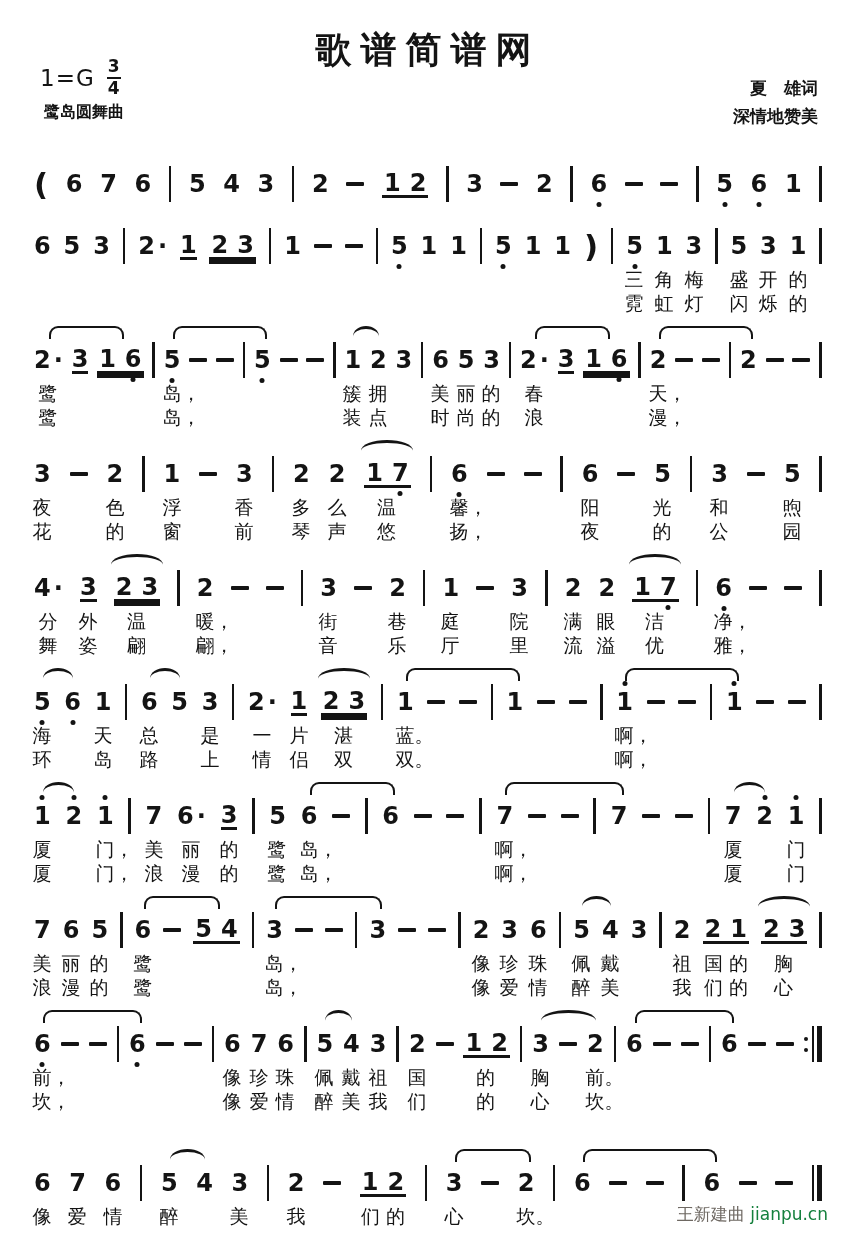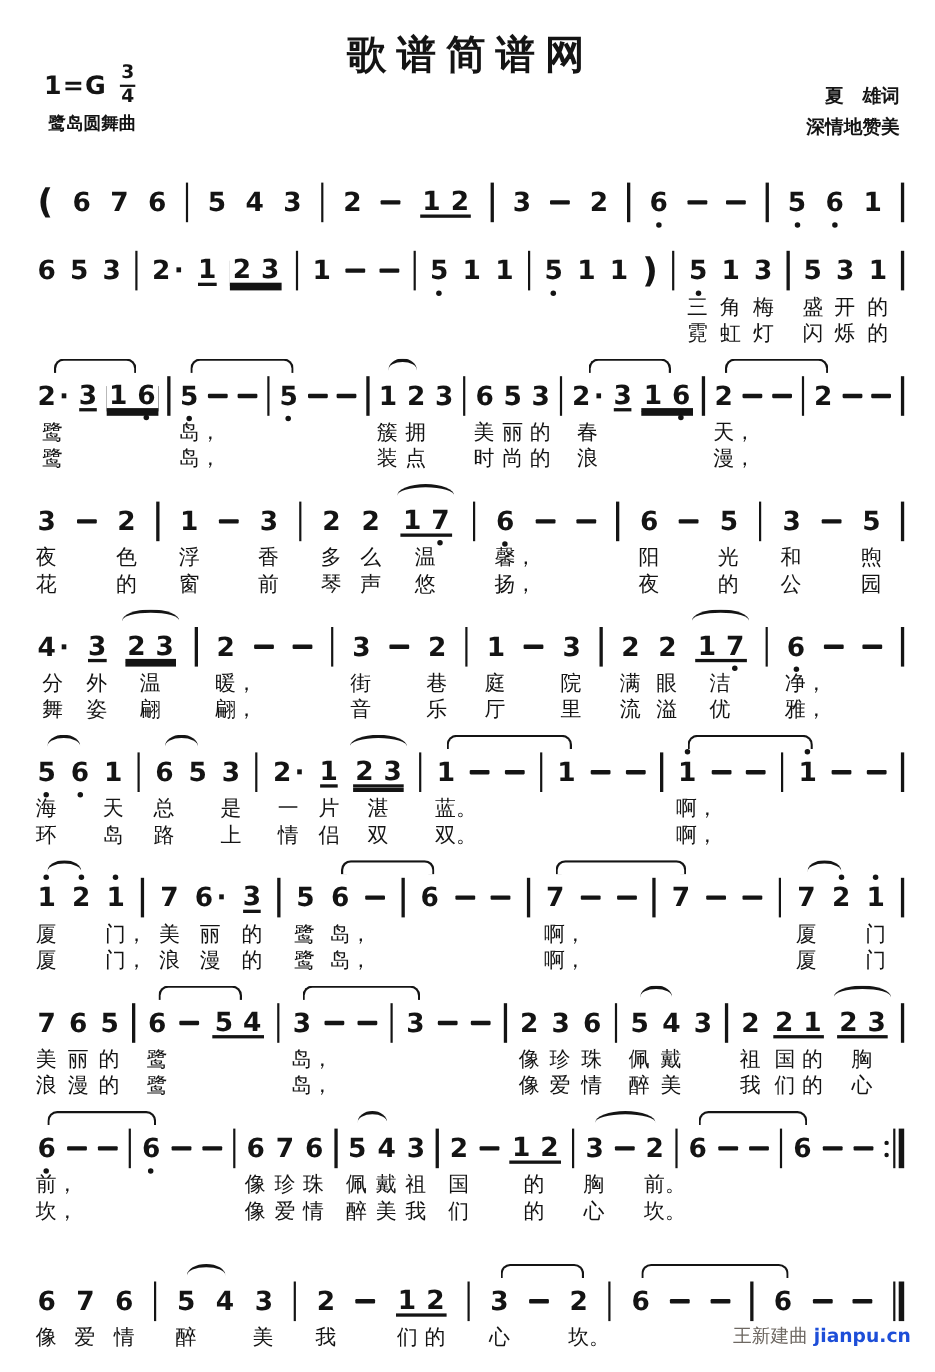--- a/index.html
+++ b/index.html
@@ -4,21 +4,21 @@
 <style>
   html,body{margin:0;padding:0;background:#fff;}
   body{width:850px;height:1247px;overflow:hidden;position:relative;
        font-family:"DejaVu Sans",sans-serif;color:#141414;}
   .sheet{padding:0 28px 0 34px;}
   
   .header{position:relative;height:148px;}
   .title{position:absolute;top:26px;left:0;right:0;text-align:center;
          font-size:36px;font-weight:bold;letter-spacing:9px;}
   .keyblock{position:absolute;left:6px;top:58px;display:flex;align-items:center;}
-  .keysig{font-size:23px;font-weight:bold;letter-spacing:1px;}
+  .keysig{font-size:23px;font-weight:normal;letter-spacing:1px;}
   .frac{display:inline-flex;flex-direction:column;align-items:center;
         margin-left:12px;font-size:17px;font-weight:bold;line-height:1.05;}
   .fbar{width:14px;height:2.5px;background:#141414;margin:1px 0;}
   .expr{position:absolute;left:10px;top:102px;font-size:16px;font-weight:bold;}
   .credits{position:absolute;right:4px;top:74px;text-align:right;
            font-size:17px;font-weight:bold;line-height:28px;}
   
   .system{position:relative;padding-top:15px;margin-bottom:3px;}
   .endsys{padding-top:40px;}
   .notes{display:flex;justify-content:space-between;align-items:center;height:42px;}
@@ -52,21 +52,21 @@
               border-top:2.5px solid #141414;}
   .endbracket::before,.endbracket::after{content:"";position:absolute;top:0;
               width:2.5px;height:13px;background:#141414;}
   .endbracket::before{left:0;}
   .endbracket::after{right:0;}
   .eblabel{position:absolute;left:7px;top:1px;font-size:15px;font-weight:bold;}
   .ebtempo{position:absolute;left:100px;top:1px;font-size:15px;font-weight:bold;}
   
   .footer{position:absolute;right:22px;top:1203px;font-size:17px;}
   .wm-site{color:#6e6862;}
-  .wm-url{color:#1d4ed8;font-weight:bold;}
+  .wm-url{color:#15803d;font-weight:normal;}
 </style>
 </head>
 <body>
 
 <div class="sheet">
   <div class="header">
     <div class="title">歌谱简谱网</div>
     <div class="keyblock">
       <span class="keysig">1=G</span>
       <span class="frac">

